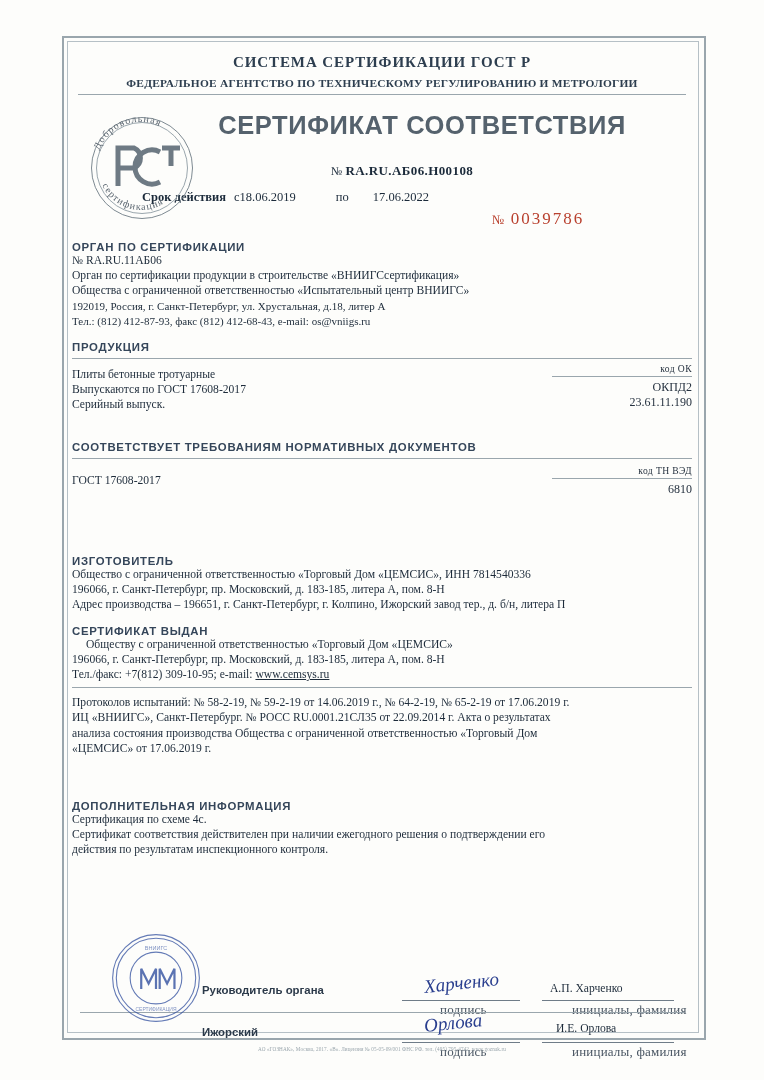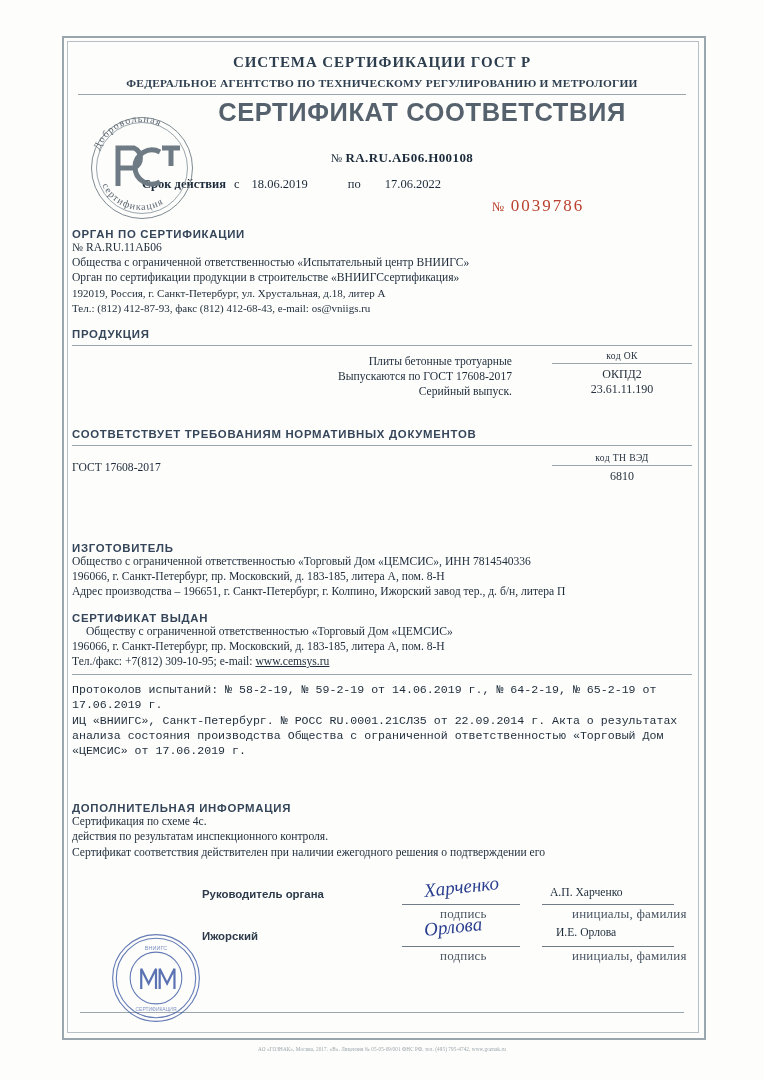--- a/index.html
+++ b/index.html
@@ -66,21 +66,21 @@
     margin: 5px 6px 0 6px;
     border-top: 1px solid #9aa6ad;
   }
   .title {
     font-family: "Liberation Sans", sans-serif;
     font-size: 25.5px;
     font-weight: bold;
     letter-spacing: 0.6px;
     color: #55626d;
     text-align: center;
-    margin-top: 3px;
+    margin-top: 16px;
     padding-left: 80px;
   }
 
   
   .emblem {
     position: absolute;
     left: 10px;
     top: 62px;
     width: 118px;
     height: 118px;
@@ -112,21 +112,21 @@
   .num-row .val { font-weight: bold; letter-spacing: 0.4px; }
 
   .dates {
     margin-top: 11px;
     padding-left: 70px;
     font-size: 12.5px;
     display: flex;
     align-items: baseline;
   }
   .dates .lbl { font-weight: bold; }
-  .dates .d1 { margin-left: 12px; }
+  .dates .d1 { }
   .dates .po { margin-left: 40px; }
   .dates .d2 { margin-left: 24px; }
 
   .blank-no {
     margin-top: 4px;
     padding-left: 420px;
     font-family: "Liberation Serif", serif;
     color: #b9412f;
     font-size: 17px;
     letter-spacing: 2px;
@@ -152,42 +152,42 @@
   .rule {
     border-top: 1px solid #9aa6ad;
     margin-top: 5px;
   }
 
   
   .code-box {
     position: absolute;
     right: 0;
     width: 140px;
-    text-align: center;
+    text-align: right;
     font-size: 11px;
     color: #25313f;
   }
   .code-box .cap {
     font-size: 9.6px;
     letter-spacing: 0.4px;
   }
   .code-box .cap-rule {
     border-top: 1px solid #9aa6ad;
     margin: 2px 0 3px 0;
   }
   .code-box .v { font-size: 12px; }
 
   .link { text-decoration: underline; }
 
   
   .sign-area {
     position: absolute;
     left: 0;
     right: 0;
-    top: 838px;
+    top: 934px;
     height: 90px;
   }
   .sign-row {
     position: relative;
     height: 42px;
   }
   .sign-role {
     position: absolute;
     left: 130px;
     top: 4px;
@@ -313,31 +313,31 @@
     </div>
 
     <div class="blank-no">
       <span class="hash">№</span>
       <span>0039786</span>
     </div>
 
     <div style="position:relative; margin-top:6px;">
       <div class="sec-title">ОРГАН ПО СЕРТИФИКАЦИИ</div>
       <div class="body-txt">№ RA.RU.11АБ06</div>
+      <div class="body-txt">Орган по сертификации продукции в строительстве «ВНИИГСсертификация»</div>
       <div class="body-txt">Общества с ограниченной ответственностью «Испытательный центр ВНИИГС»</div>
-      <div class="body-txt">Орган по сертификации продукции в строительстве «ВНИИГСсертификация»</div>
       <div class="body-txt small">192019, Россия, г. Санкт-Петербург, ул. Хрустальная, д.18, литер А</div>
       <div class="body-txt small">Тел.: (812) 412-87-93, факс (812) 412-68-43, e-mail: os@vniigs.ru</div>
     </div>
 
     <div style="position:relative; margin-top:10px;">
       <div class="sec-title">ПРОДУКЦИЯ</div>
       <div class="rule"></div>
       <div style="position:relative; height:78px;">
-        <div style="padding-top:8px; width:440px;text-align:right;">
+        <div style="padding-top:8px; width:440px;">
           <div class="body-txt">Плиты бетонные тротуарные</div>
           <div class="body-txt">Выпускаются по ГОСТ 17608-2017</div>
           <div class="body-txt">Серийный выпуск.</div>
         </div>
         <div class="code-box" style="top:4px;">
           <div class="cap">код ОК</div>
           <div class="cap-rule"></div>
           <div class="v">ОКПД2</div>
           <div class="v">23.61.11.190</div>
         </div>
@@ -370,33 +370,33 @@
       <div class="sec-title">СЕРТИФИКАТ ВЫДАН</div>
       <div class="body-txt" style="padding-left:14px;">Обществу с ограниченной ответственностью «Торговый Дом «ЦЕМСИС»</div>
       <div class="body-txt">196066, г. Санкт-Петербург, пр. Московский, д. 183-185, литера А, пом. 8-Н</div>
       <div class="body-txt">
         <span>Тел./факс: +7(812) 309-10-95; e-mail: </span><span class="link">www.cemsys.ru</span>
       </div>
     </div>
 
     <div style="position:relative; margin-top:4px;">
       <div class="rule"></div>
-      <div style="padding-top:7px;font-family:Liberation Mono, monospace;">
+      <div style="padding-top:7px;">
         <div class="body-txt">Протоколов испытаний: № 58-2-19, № 59-2-19 от 14.06.2019 г., № 64-2-19, № 65-2-19 от 17.06.2019 г.</div>
         <div class="body-txt">ИЦ «ВНИИГС», Санкт-Петербург. № РОСС RU.0001.21СЛ35 от 22.09.2014 г. Акта о результатах</div>
         <div class="body-txt">анализа состояния производства Общества с ограниченной ответственностью «Торговый Дом</div>
         <div class="body-txt">«ЦЕМСИС» от 17.06.2019 г.</div>
       </div>
     </div>
 
     <div style="position:relative; margin-top:44px;">
       <div class="sec-title">ДОПОЛНИТЕЛЬНАЯ ИНФОРМАЦИЯ</div>
       <div class="body-txt">Сертификация по схеме 4с.</div>
+      <div class="body-txt">Сертификат соответствия действителен при наличии ежегодного решения о подтверждении его</div>
       <div class="body-txt">действия по результатам инспекционного контроля.</div>
-      <div class="body-txt">Сертификат соответствия действителен при наличии ежегодного решения о подтверждении его</div>
     </div>
 
     <div class="sign-area">
 
       <div class="sign-row">
         <div class="sign-role">Руководитель органа</div>
         <div class="scribble" style="left:352px; top:-8px;">Харченко</div>
         <div class="sign-line" style="left:330px; top:20px; width:118px;"></div>
         <div class="sign-caption" style="left:368px; top:22px;">подпись</div>
         <div class="sign-name" style="left:478px; top:2px;">А.П. Харченко</div>

